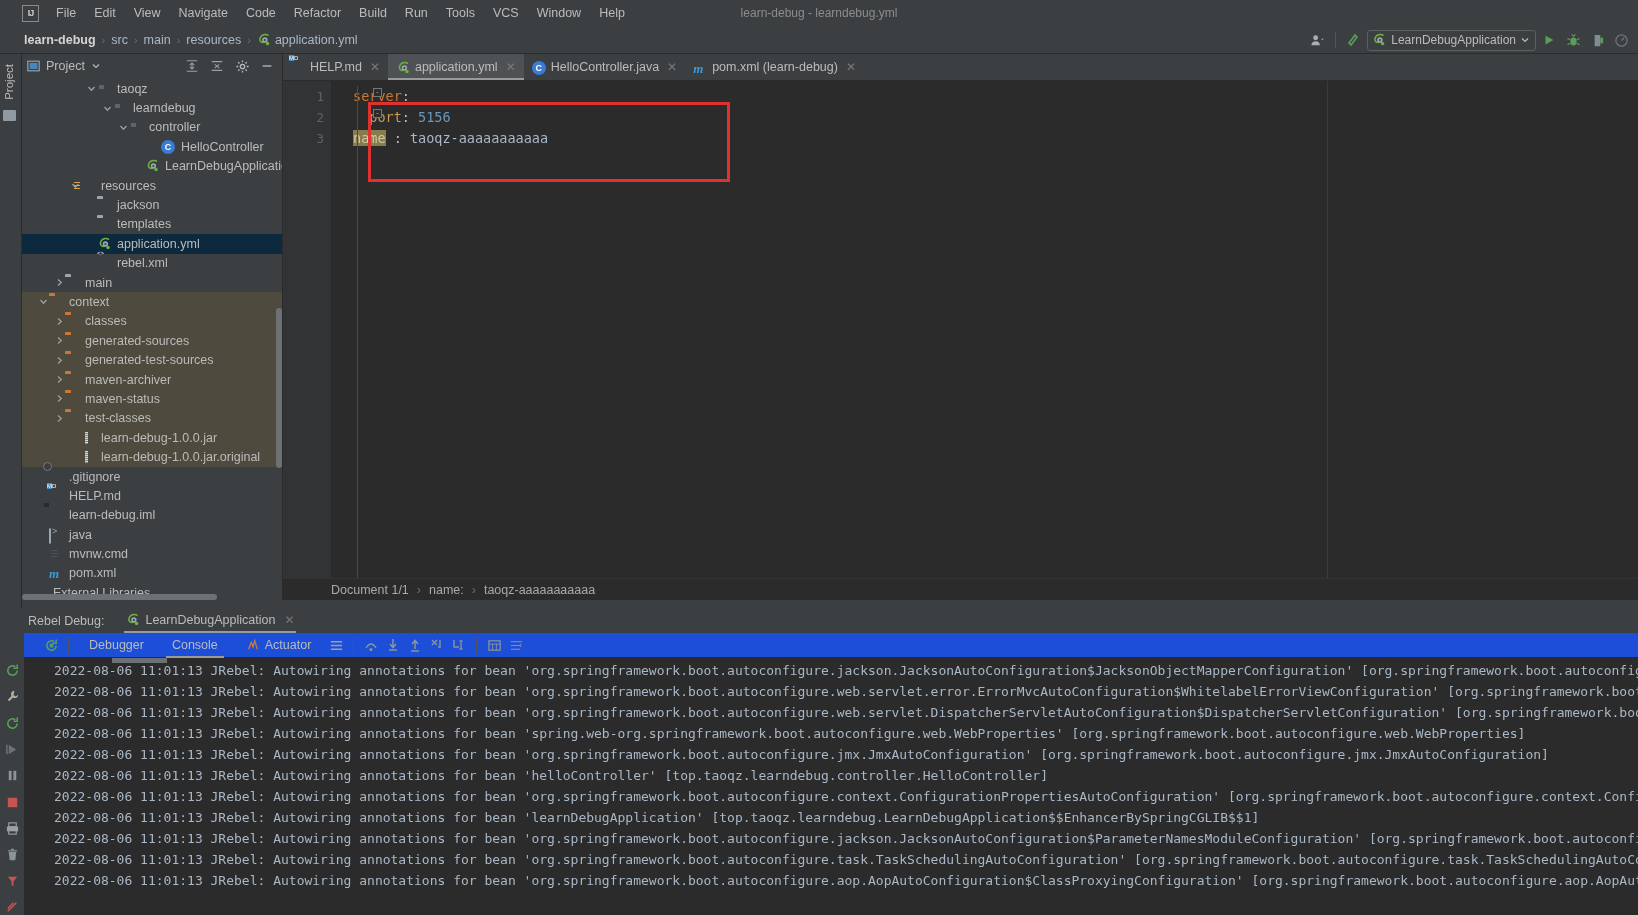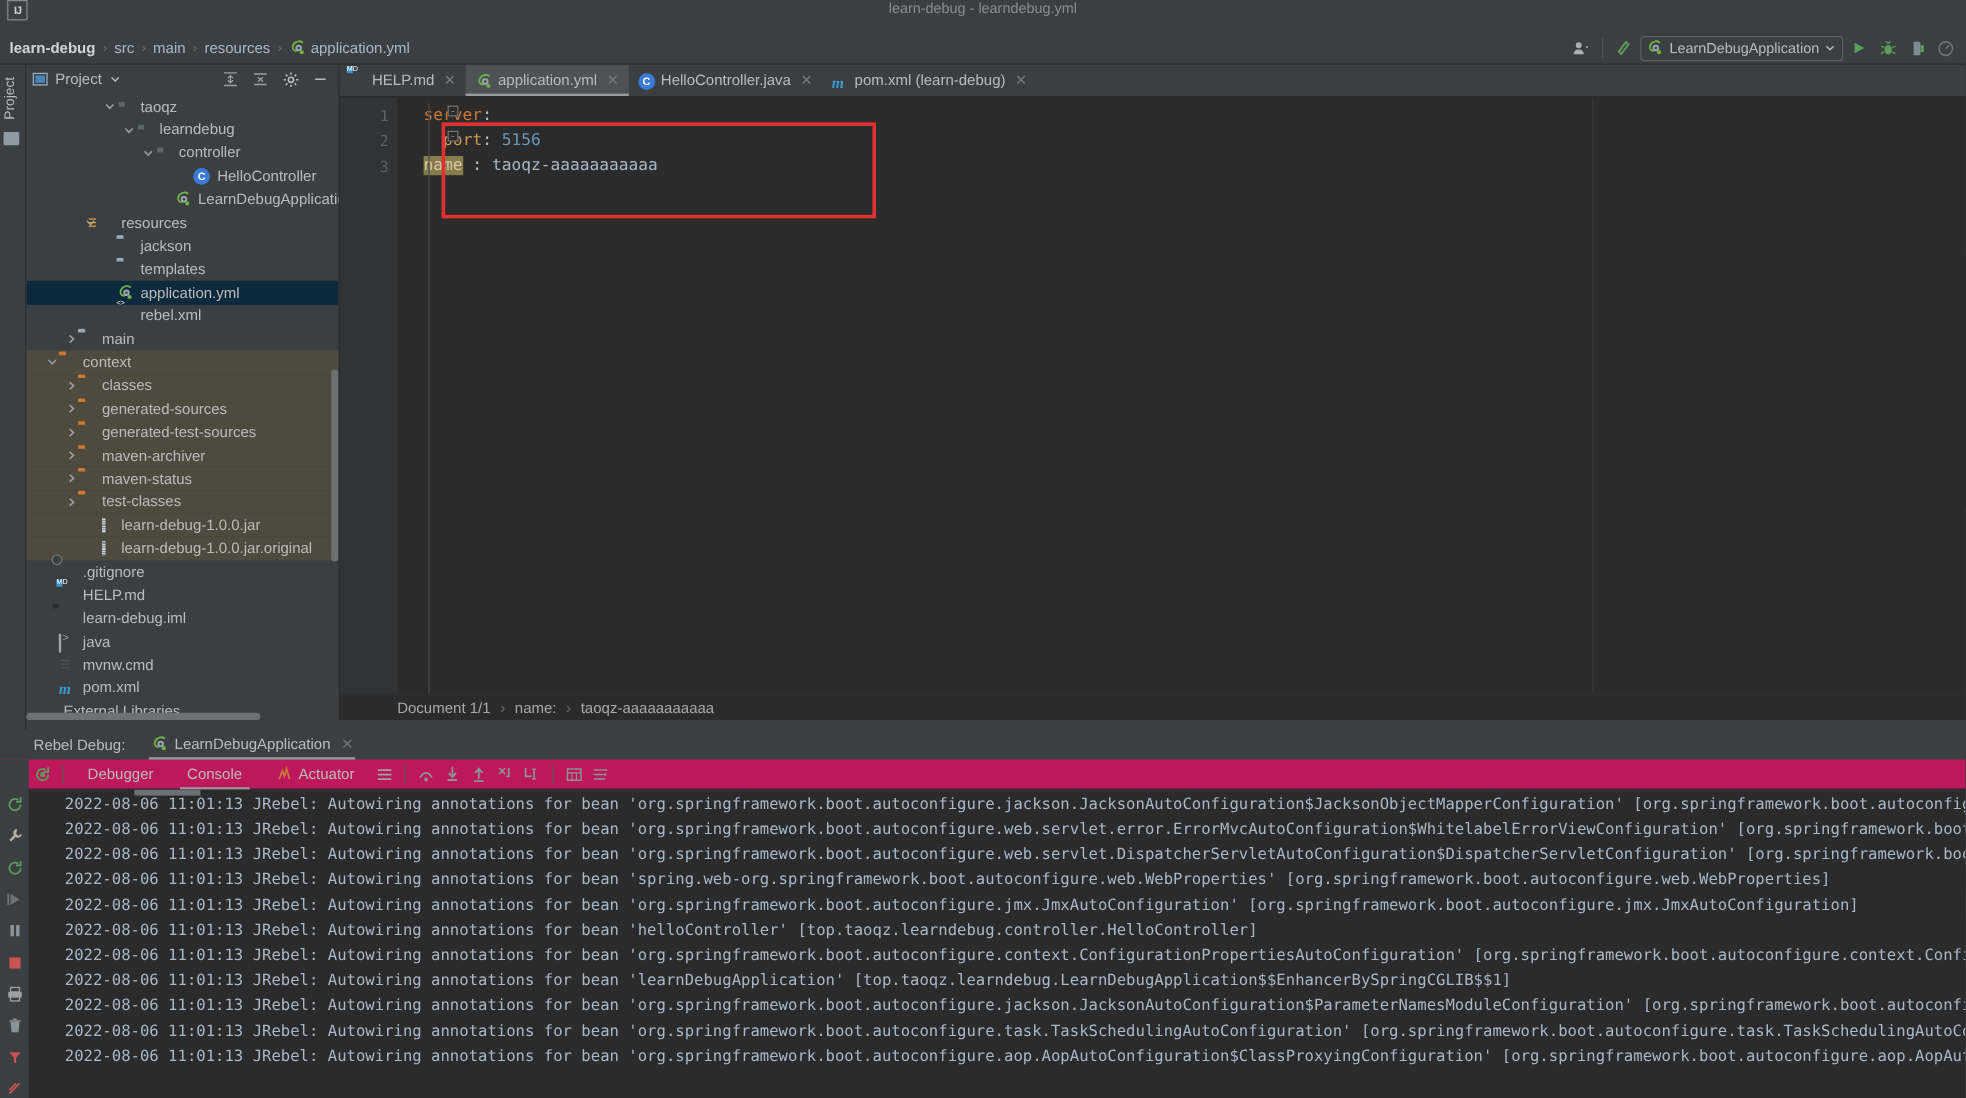--- a/index.html
+++ b/index.html
@@ -8,41 +8,41 @@
     background:#3c3f41;
     font-family:"Liberation Sans", sans-serif;
     font-size:12px;
     color:#bbbbbb;
     -webkit-font-smoothing:antialiased;
   }
   .ide { position:relative; width:1638px; height:915px; }
 
   
   .menubar {
-    height:26px; background:#3c3f41; display:flex; 
-    padding-left:6px; position:relative;
+    height:26px; background:#3c3f41; display:flex; align-items:center;
+    padding-left:22px; position:relative;
   }
   .ij-logo {
     width:17px; height:17px; border:1px solid #8a8a8a; color:#cfcfcf;
     font-size:9px; font-weight:bold; display:flex; align-items:center;
     justify-content:center; margin-right:8px; letter-spacing:-1px;
     font-family:"Liberation Sans", sans-serif;
   }
   .menu-item {
     padding:3px 9px; font-size:12.5px; color:#bbbbbb; cursor:default;
   }
   .win-title {
     position:absolute; left:50%; transform:translateX(-50%);
     font-size:12px; color:#8c8c8c; white-space:nowrap;
   }
 
   
   .navbar {
     height:28px; background:#3c3f41; display:flex; align-items:center;
-    padding-left:8px; border-bottom:1px solid #2b2b2b; position:relative;
+    padding-left:24px; border-bottom:1px solid #2b2b2b; position:relative;
   }
   .crumb { font-size:12.5px; color:#a9b7c6; display:flex; align-items:center; }
   .crumb.bold { font-weight:bold; color:#d4d4d4; }
   .crumb-sep { color:#6e6e6e; margin:0 6px; font-size:11px; }
   .nav-right {
     position:absolute; right:6px; top:0; height:28px;
     display:flex; align-items:center; gap:2px;
   }
   .tb-btn {
     width:22px; height:22px; display:flex; align-items:center;
@@ -208,21 +208,21 @@
     font-size:12.5px; color:#bbbbbb; gap:0px;
   }
   .dh-label { margin-right:16px; }
   .dh-tab {
     display:flex; align-items:center; gap:5px; padding:3px 6px 4px 6px;
     position:relative; color:#bbbbbb;
   }
   .dh-tab.active:after{ content:''; position:absolute; left:4px; right:4px; bottom:-2px; height:2px; background:#9a9a9a;}
   .toolrow {
     height:25px; display:flex; align-items:center; padding-left:24px;
-    background:#be185d; gap:0px; border-bottom:1px solid #2b2b2b;
+    background:#1d4ed8; gap:0px; border-bottom:1px solid #2b2b2b;margin-left:16px;
   }
   .tr-tab { padding:0 14px; font-size:12.5px; color:#bbbbbb; height:25px;
     display:flex; align-items:center; gap:5px; position:relative;}
   .tr-tab.active:after{content:''; position:absolute; left:8px; right:8px; bottom:0; height:2px; background:#9a9a9a;}
   .tr-sep { width:1px; height:16px; background:#555; margin:0 6px; }
   .console-strip {
     position:absolute; left:0; top:25px; width:24px; bottom:0;
     background:#3c3f41; display:flex; flex-direction:column; align-items:center;
     padding-top:30px; gap:11px;
   }
@@ -244,20 +244,34 @@
     font-size:11.5px; color:#bbbbbb; white-space:nowrap;
   }
 </style>
 </head>
 <body>
 
 <div class="ide">
 
   <div class="menubar">
     <div class="ij-logo">IJ</div>
+    <div id="menu-items" style="display:flex;">
+        <div class="menu-item">File</div>
+        <div class="menu-item">Edit</div>
+        <div class="menu-item">View</div>
+        <div class="menu-item">Navigate</div>
+        <div class="menu-item">Code</div>
+        <div class="menu-item">Refactor</div>
+        <div class="menu-item">Build</div>
+        <div class="menu-item">Run</div>
+        <div class="menu-item">Tools</div>
+        <div class="menu-item">VCS</div>
+        <div class="menu-item">Window</div>
+        <div class="menu-item">Help</div>
+      </div>
     <div class="win-title">learn-debug - learndebug.yml</div>
   </div>
 
   <div class="navbar">
     <div id="crumbs" style="display:flex; align-items:center;">
         <span class="crumb bold">learn-debug</span>
         <span class="crumb-sep">›</span>
         <span class="crumb">src</span>
         <span class="crumb-sep">›</span>
         <span class="crumb">main</span>

